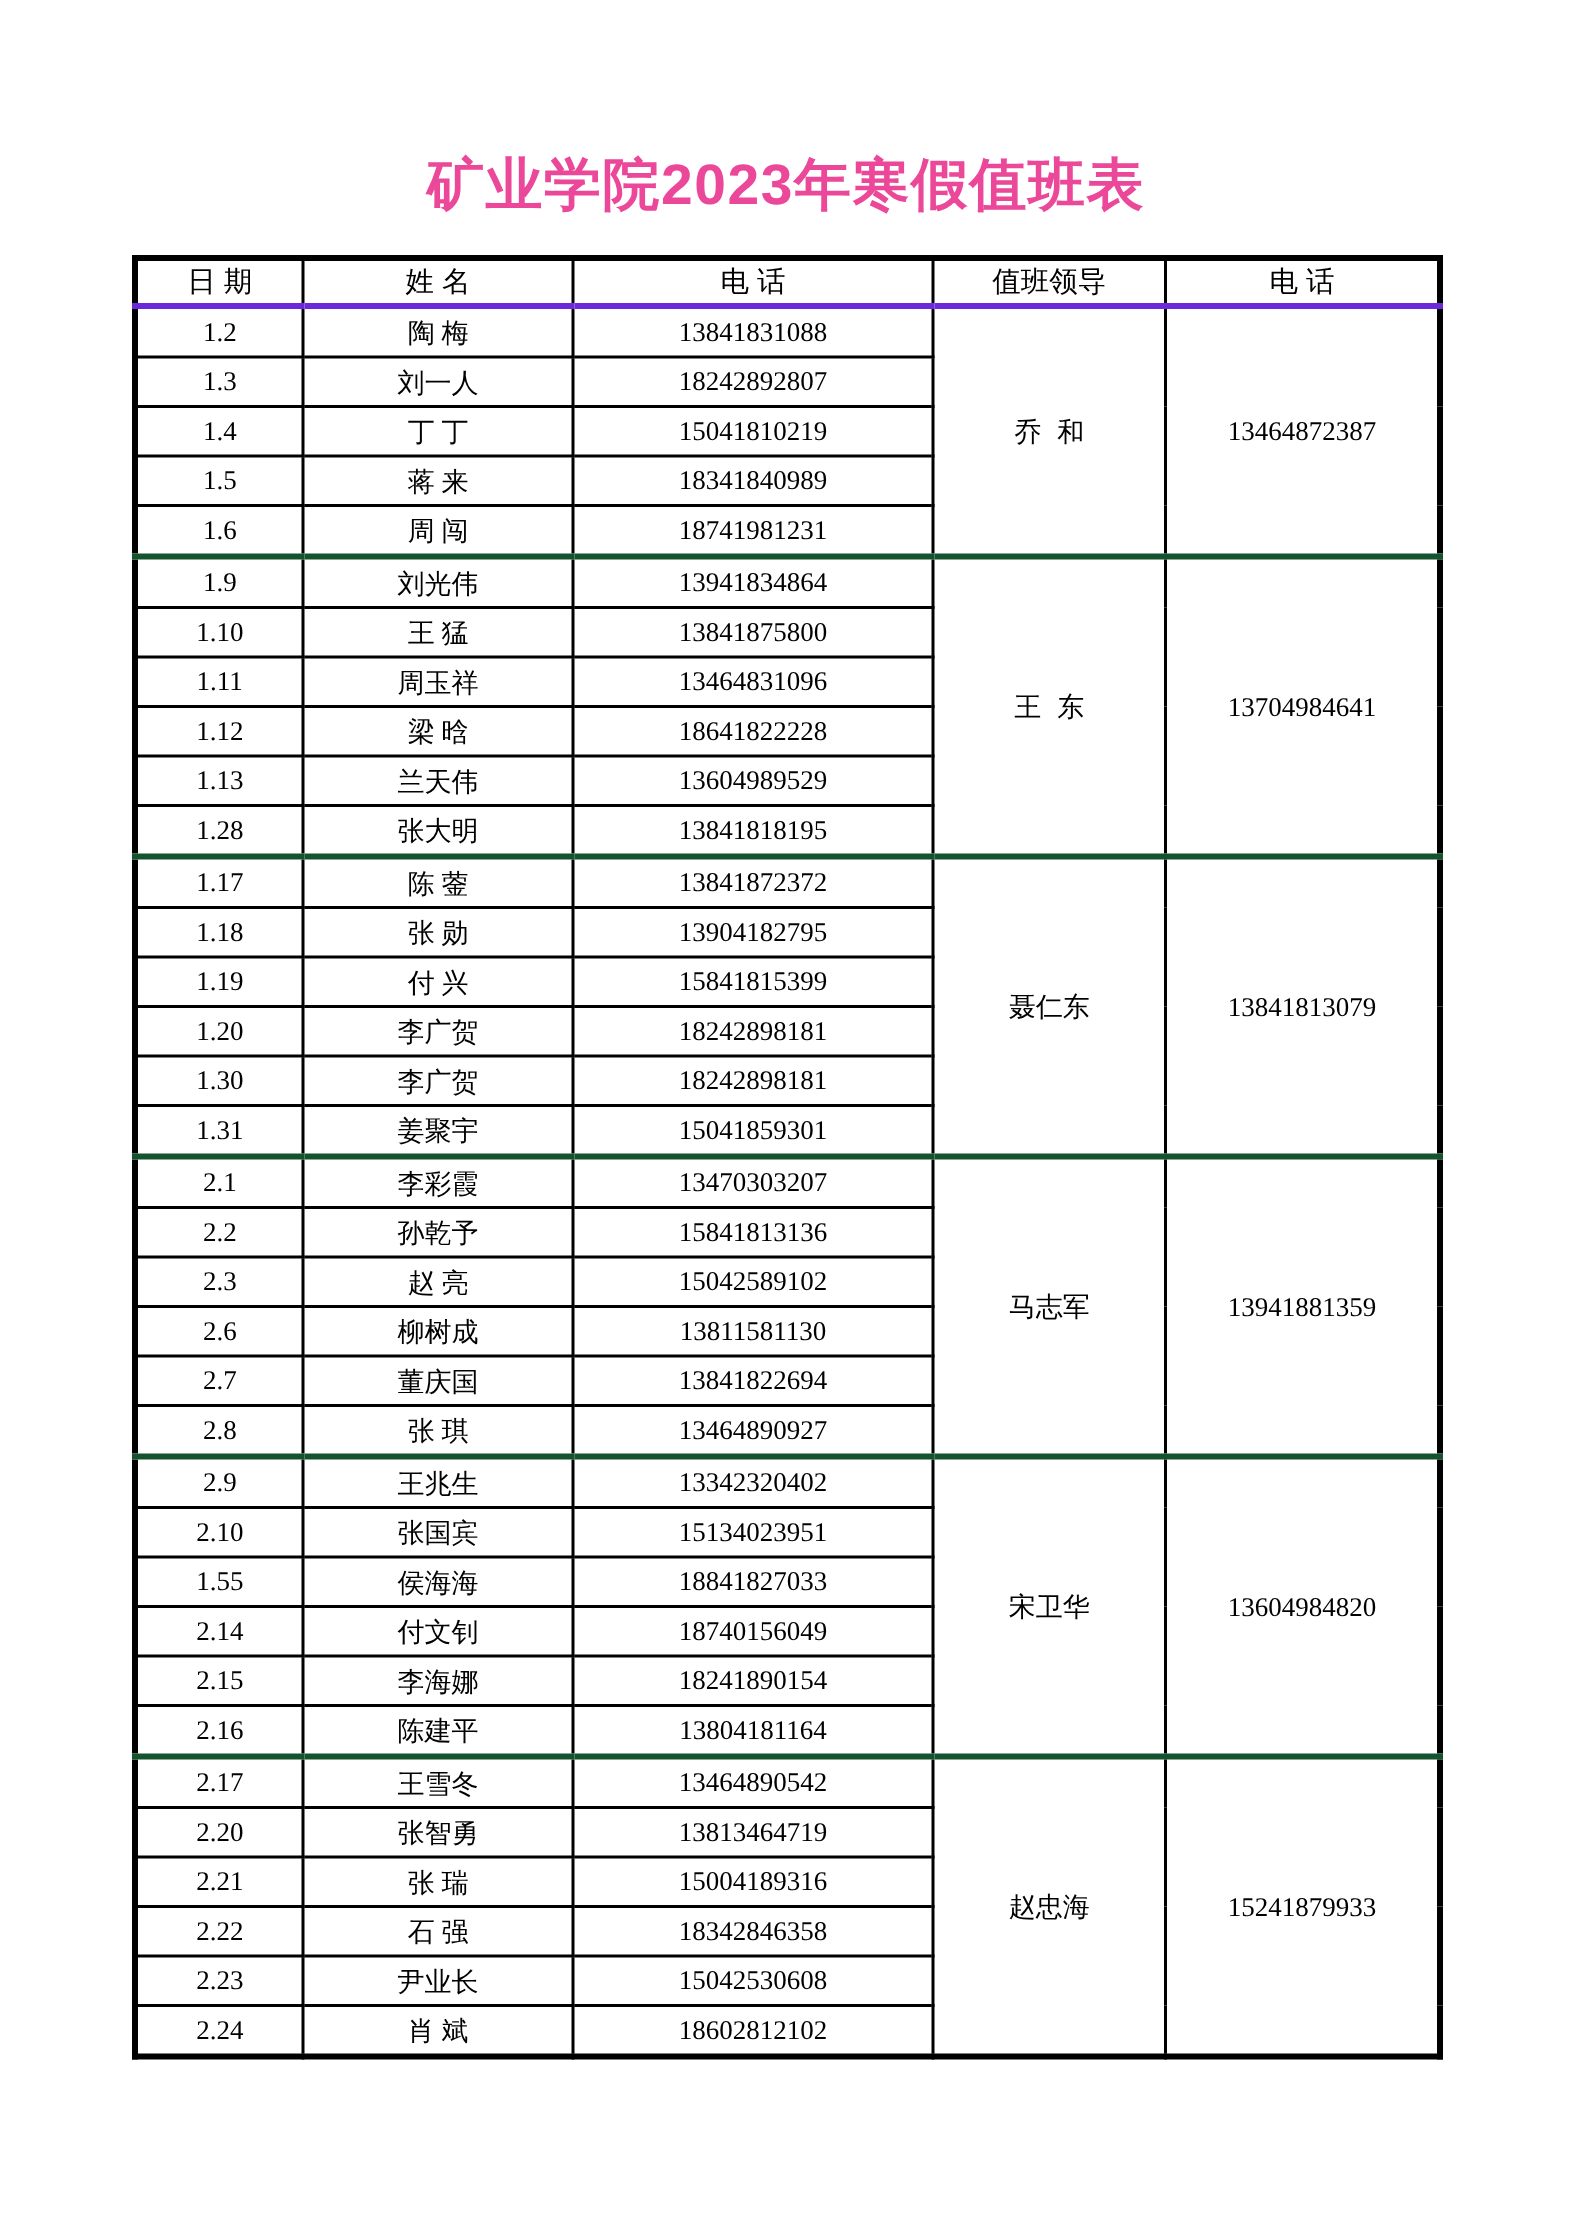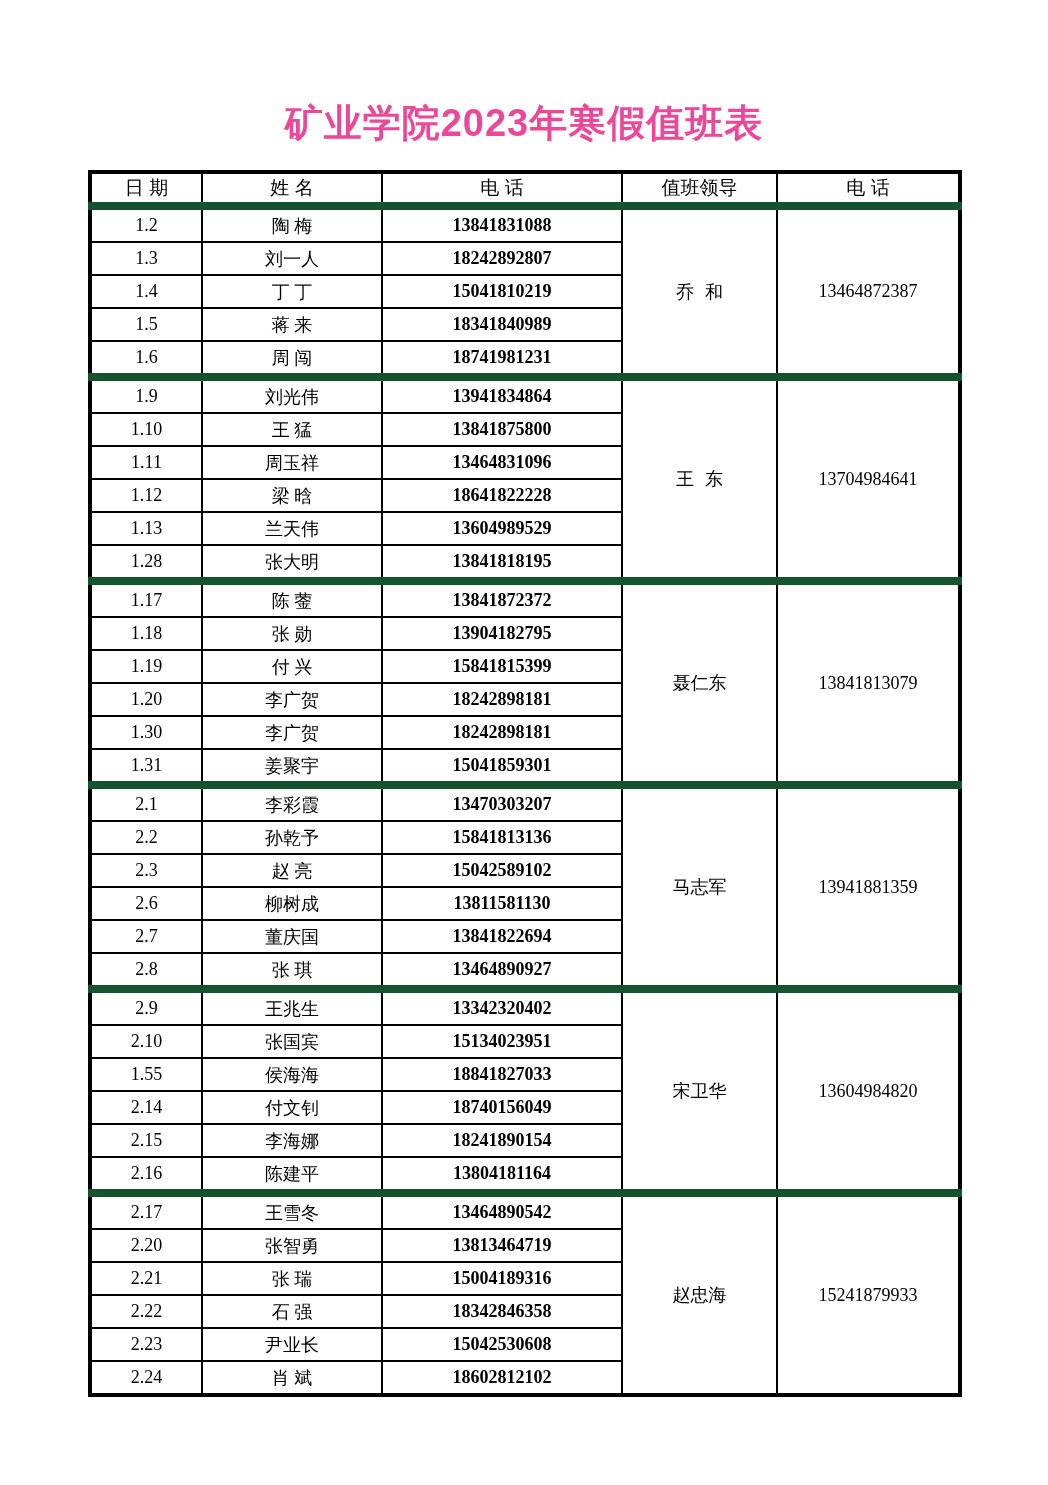--- a/index.html
+++ b/index.html
@@ -52,25 +52,25 @@
     border-bottom: 4px solid #6d28d9;
     font-family: "Liberation Sans", "DejaVu Sans", sans-serif;
     font-weight: normal;
     font-size: 19px;
   }
   .duty-table tbody td {
     height: 31px;
     font-size: 18px;
   }
   .duty-table tbody tr.group-first td {
-    border-top: 8px solid #14532d;
+    border-top: 4px solid #14532d;
   }
   .col-date   { font-size: 17px; }
   .col-name   { font-size: 18px; }
-  .col-phone  { font-size: 18px; font-weight: bold; }
+  .col-phone  { font-size: 18px; }
   .leader-cell       { font-size: 18px; font-family: Liberation Mono, monospace; }
   .leader-phone-cell { font-size: 18px; }
 </style>
 </head>
 <body>
 
 <div class="page">
 
   <h1 class="title">矿业学院2023年寒假值班表</h1>
 

